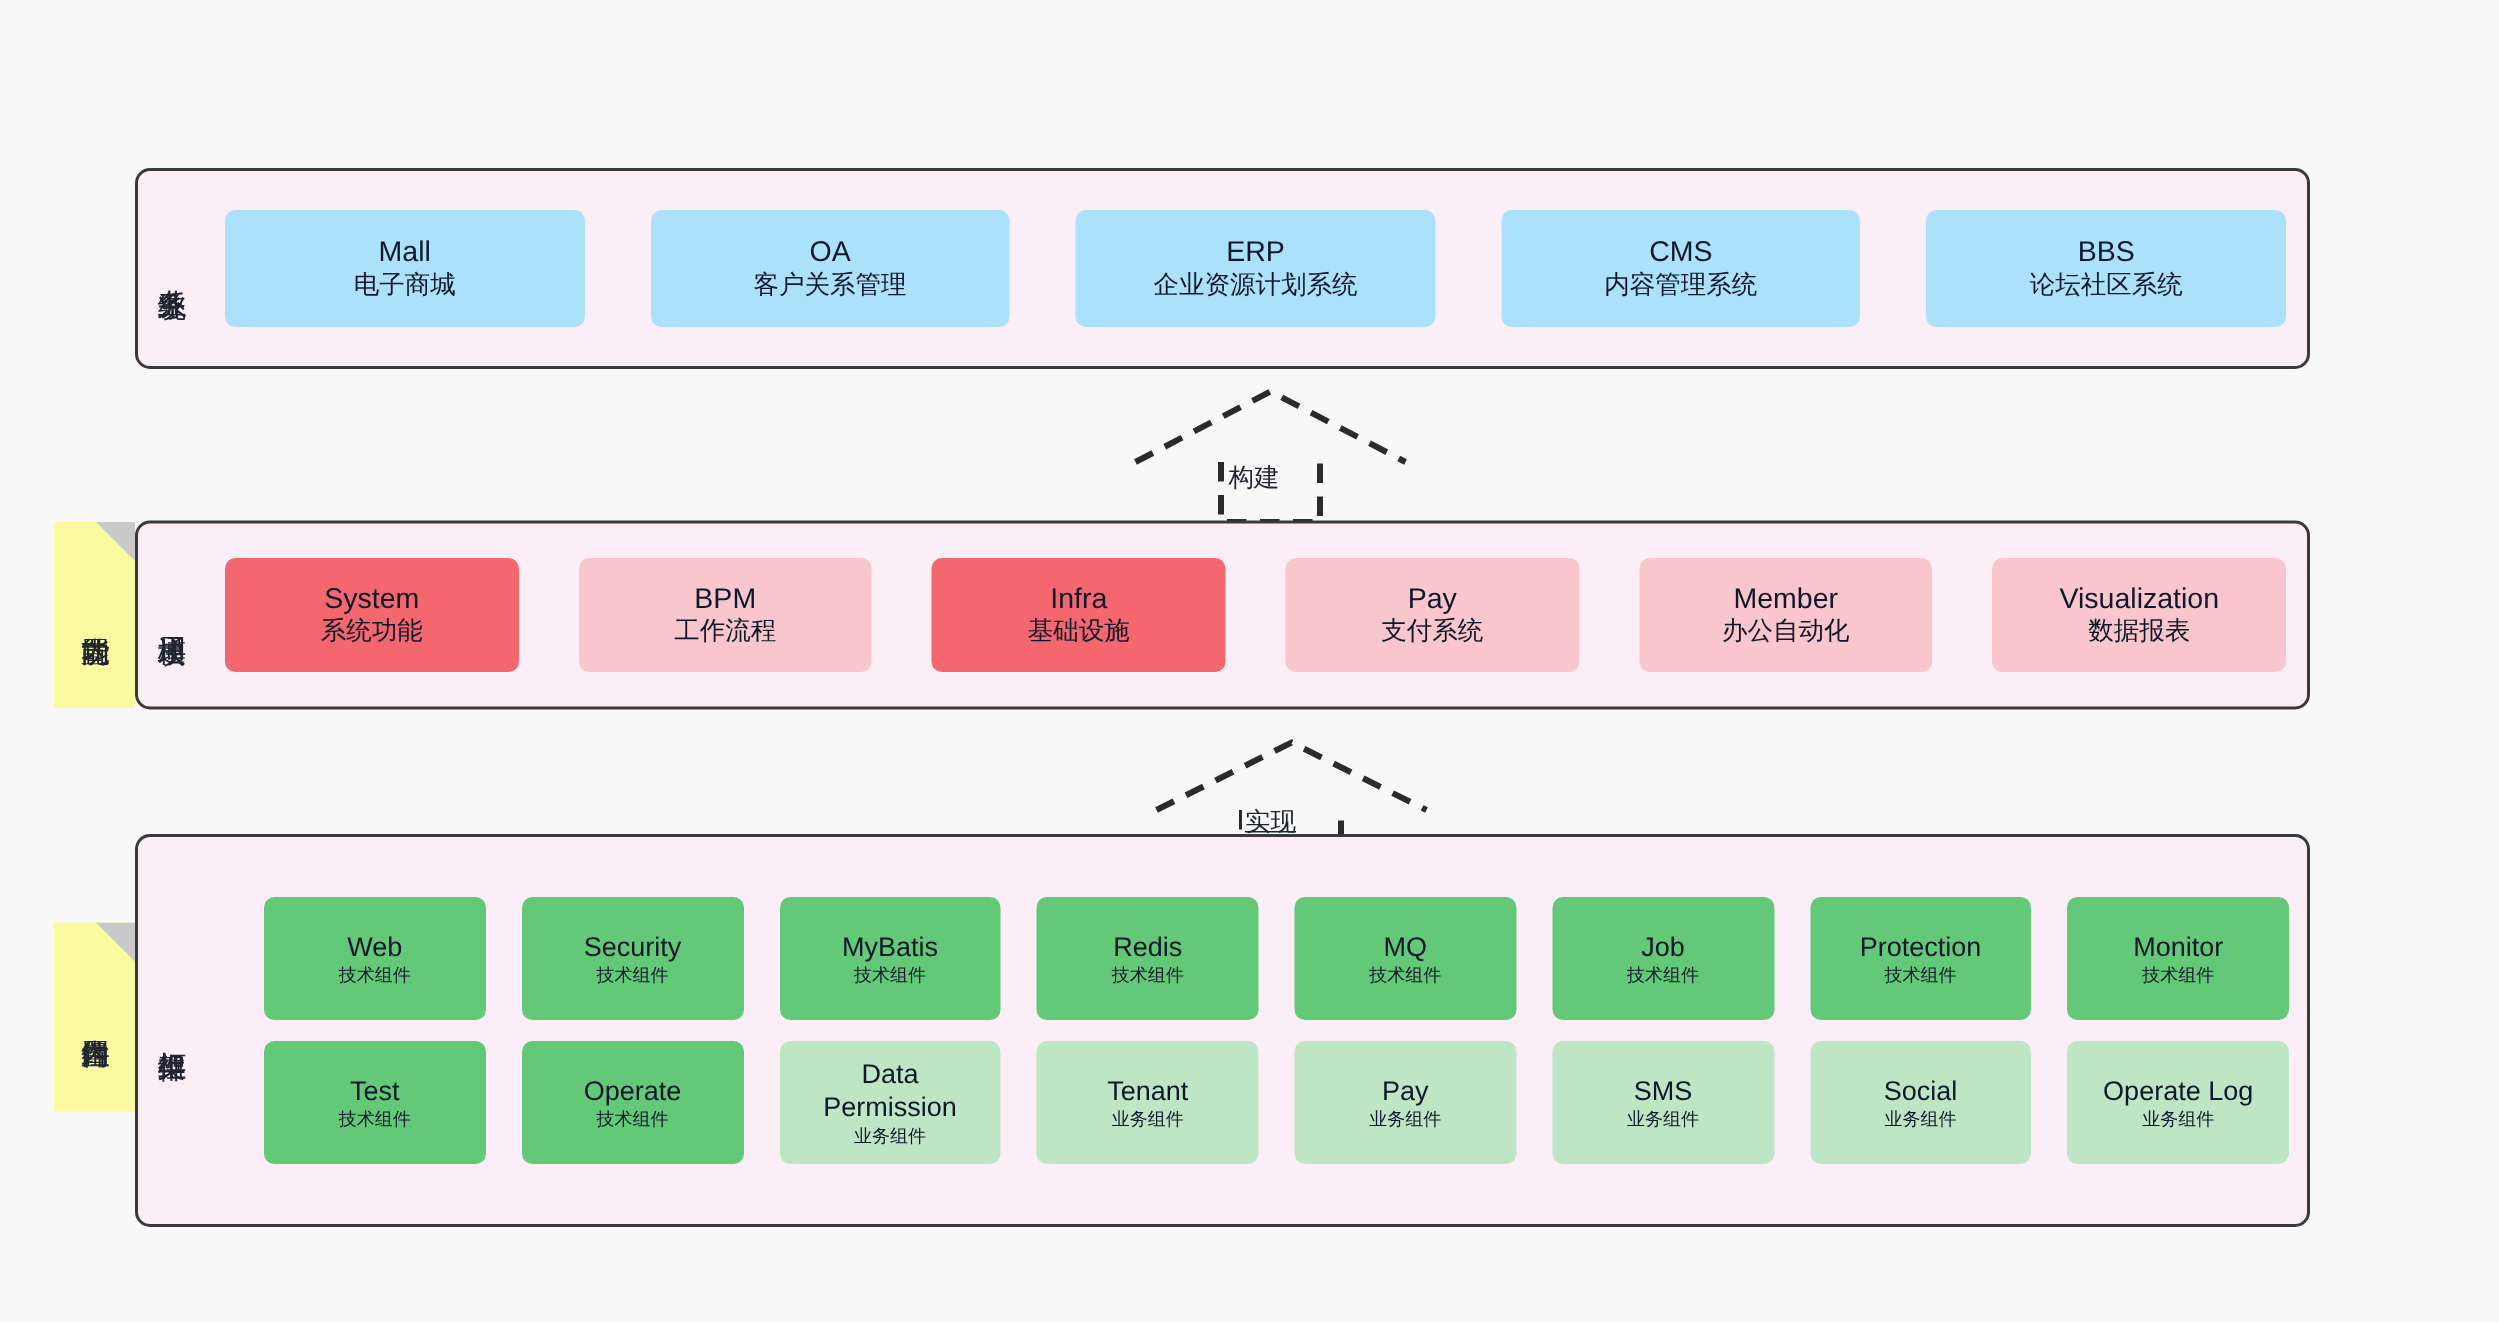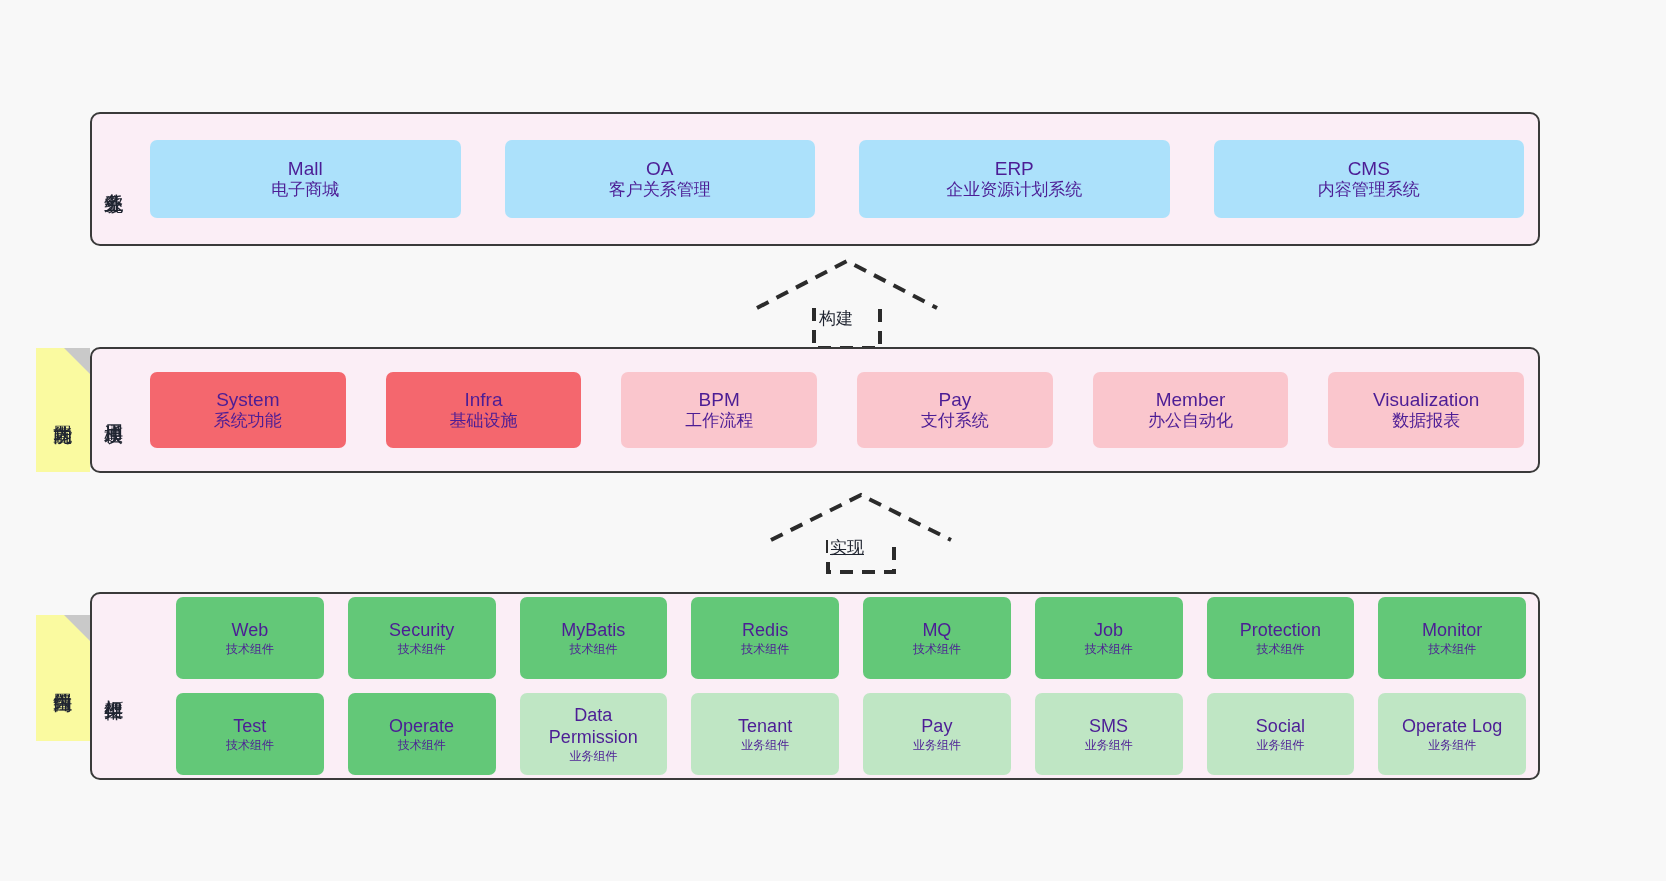--- a/index.html
+++ b/index.html
@@ -57,21 +57,21 @@
   }
 
   
   .card {
     border-radius: 7px;
     display: flex;
     flex-direction: column;
     align-items: center;
     justify-content: center;
     text-align: center;
-    color: #4c1d95;
+    color: #0f172a;
     line-height: 1.22;
     padding: 6px 21px;
   }
   .card .t1 { font-size: 19px; }
   .card .t2 { font-size: 17px; }
 
   .c-blue      { background: #ace1fb; }
   .c-red       { background: #f4676e; }
   .c-pink      { background: #fac6cd; }
   .c-green     { background: #63c878; }
@@ -81,21 +81,21 @@
   #band-business { left: 90px; top: 112px; width: 1450px; height: 134px; }
   #band-business .card-row { gap: 44px; height: 78px; }
   #band-business .card { flex: 1 1 0; }
 
   
   #band-modules { left: 90px; top: 347px; width: 1450px; height: 126px; }
   #band-modules .card-row { gap: 40px; height: 76px; }
   #band-modules .card { flex: 1 1 0; }
 
   
-  #band-framework { left: 90px; top: 592px; width: 1450px; height: 188px; gap: 28px; }
+  #band-framework { left: 90px; top: 556px; width: 1450px; height: 262px; gap: 28px; }
   #band-framework .band-body { gap: 14px; padding: 0 12px; }
   #band-framework .card-row { gap: 24px; height: 82px; }
   #band-framework .card { flex: 1 1 0; }
   #band-framework .card .t1 { font-size: 18px; }
   #band-framework .card .t2 { font-size: 12px; }
 
   
   .note-tag {
     position: absolute;
     width: 54px;
@@ -157,20 +157,24 @@
           <span class="t2">客户关系管理</span>
         </div>
         <div class="card c-blue">
           <span class="t1">ERP</span>
           <span class="t2">企业资源计划系统</span>
         </div>
         <div class="card c-blue">
           <span class="t1">CMS</span>
           <span class="t2">内容管理系统</span>
         </div>
+        <div class="card c-blue">
+          <span class="t1">BBS</span>
+          <span class="t2">论坛社区系统</span>
+        </div>
       </div>
     </div>
   </div>
 
   <div class="uml-arrow" id="arrow-build">
     <svg width="190" height="92" viewBox="0 0 190 92" aria-hidden="true">
       <g fill="none" stroke="#2b2b2b" stroke-width="4" stroke-dasharray="13 9" stroke-linecap="butt">
         <path d="M 5 50 L 95 3 L 185 50"></path>
         <path d="M 62 50 L 62 90 L 128 90 L 128 50"></path>
       </g>
@@ -183,27 +187,27 @@
   </div>
 
   <div class="band" id="band-modules">
     <div class="band-title">通用模块</div>
     <div class="band-body">
       <div class="card-row">
         <div class="card c-red">
           <span class="t1">System</span>
           <span class="t2">系统功能</span>
         </div>
+        <div class="card c-pink">
+          <span class="t1">BPM</span>
+          <span class="t2">工作流程</span>
+        </div>
         <div class="card c-red">
           <span class="t1">Infra</span>
           <span class="t2">基础设施</span>
-        </div>
-        <div class="card c-pink">
-          <span class="t1">BPM</span>
-          <span class="t2">工作流程</span>
         </div>
         <div class="card c-pink">
           <span class="t1">Pay</span>
           <span class="t2">支付系统</span>
         </div>
         <div class="card c-pink">
           <span class="t1">Member</span>
           <span class="t2">办公自动化</span>
         </div>
         <div class="card c-pink">

